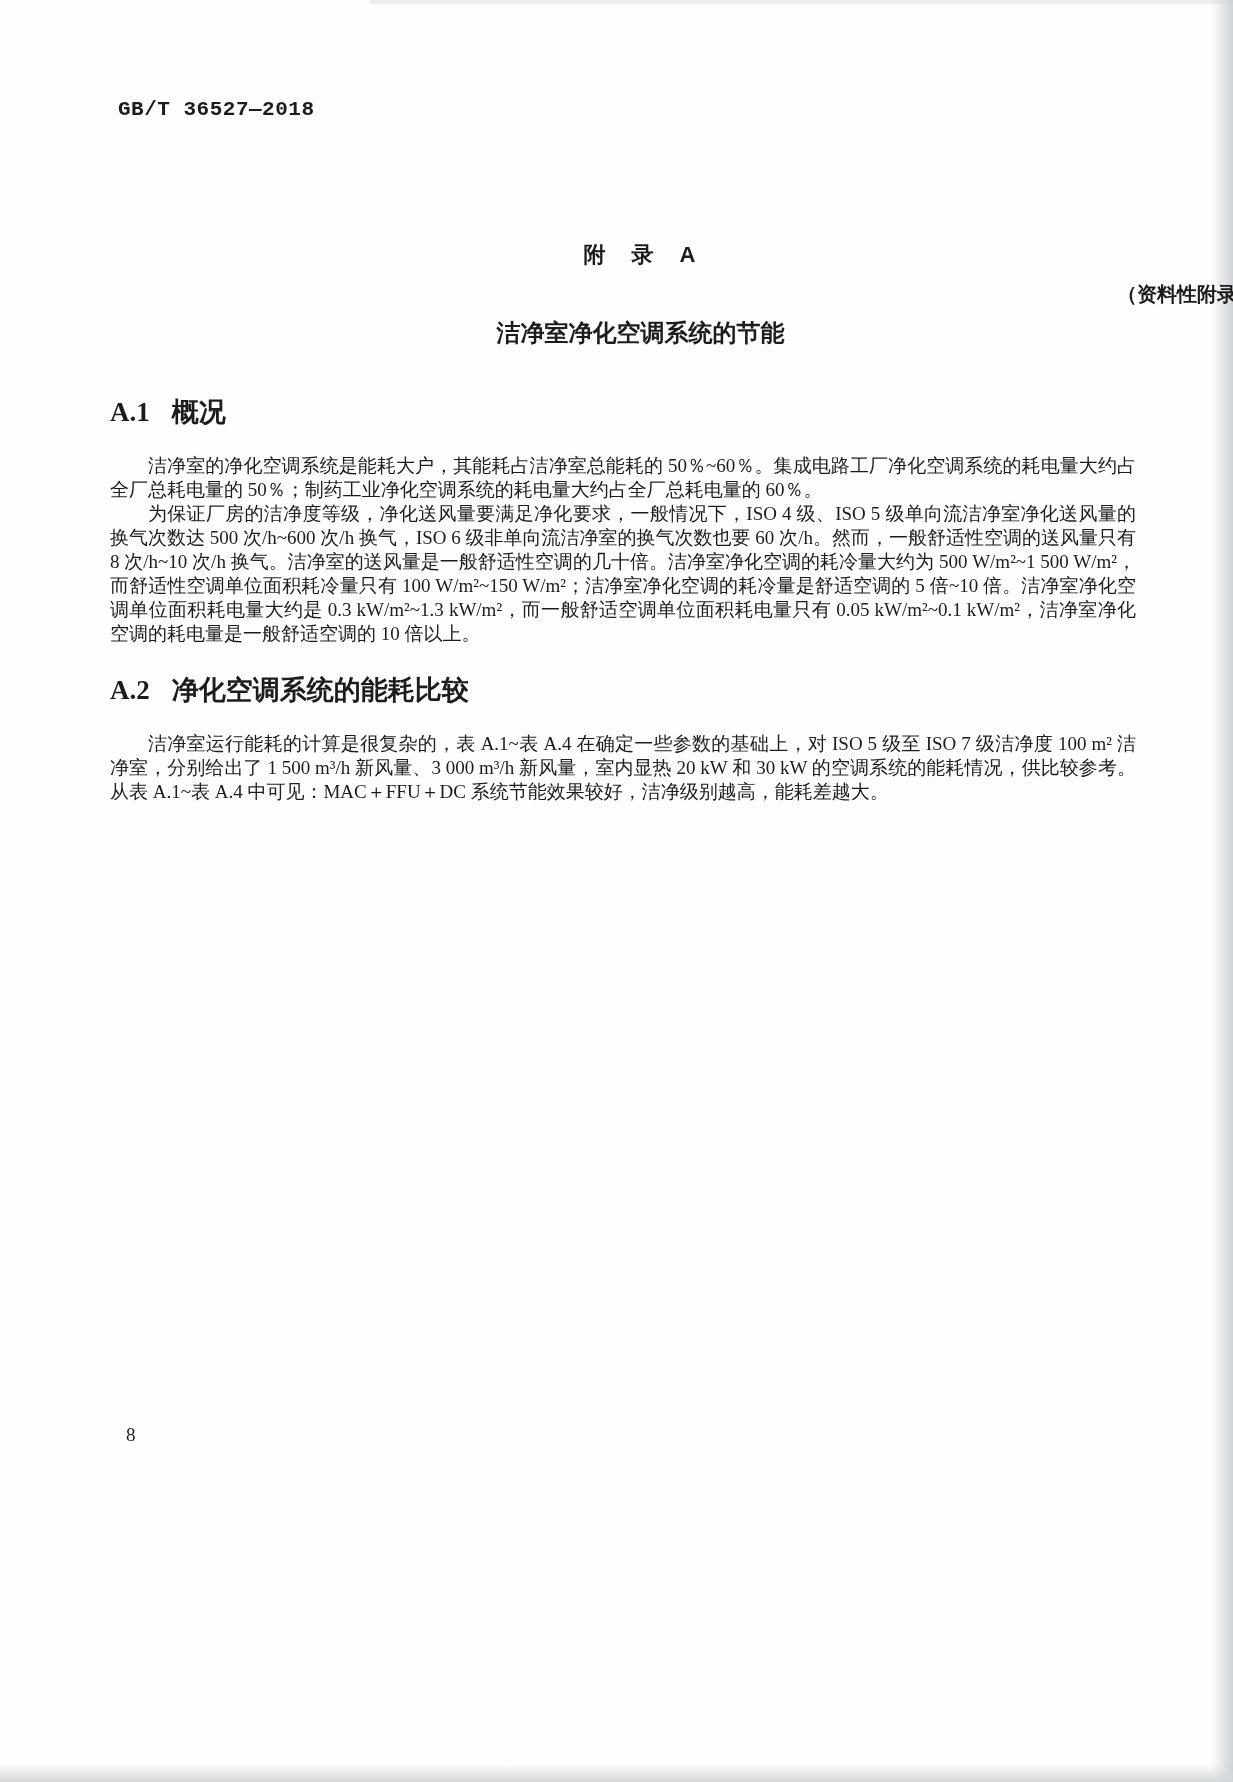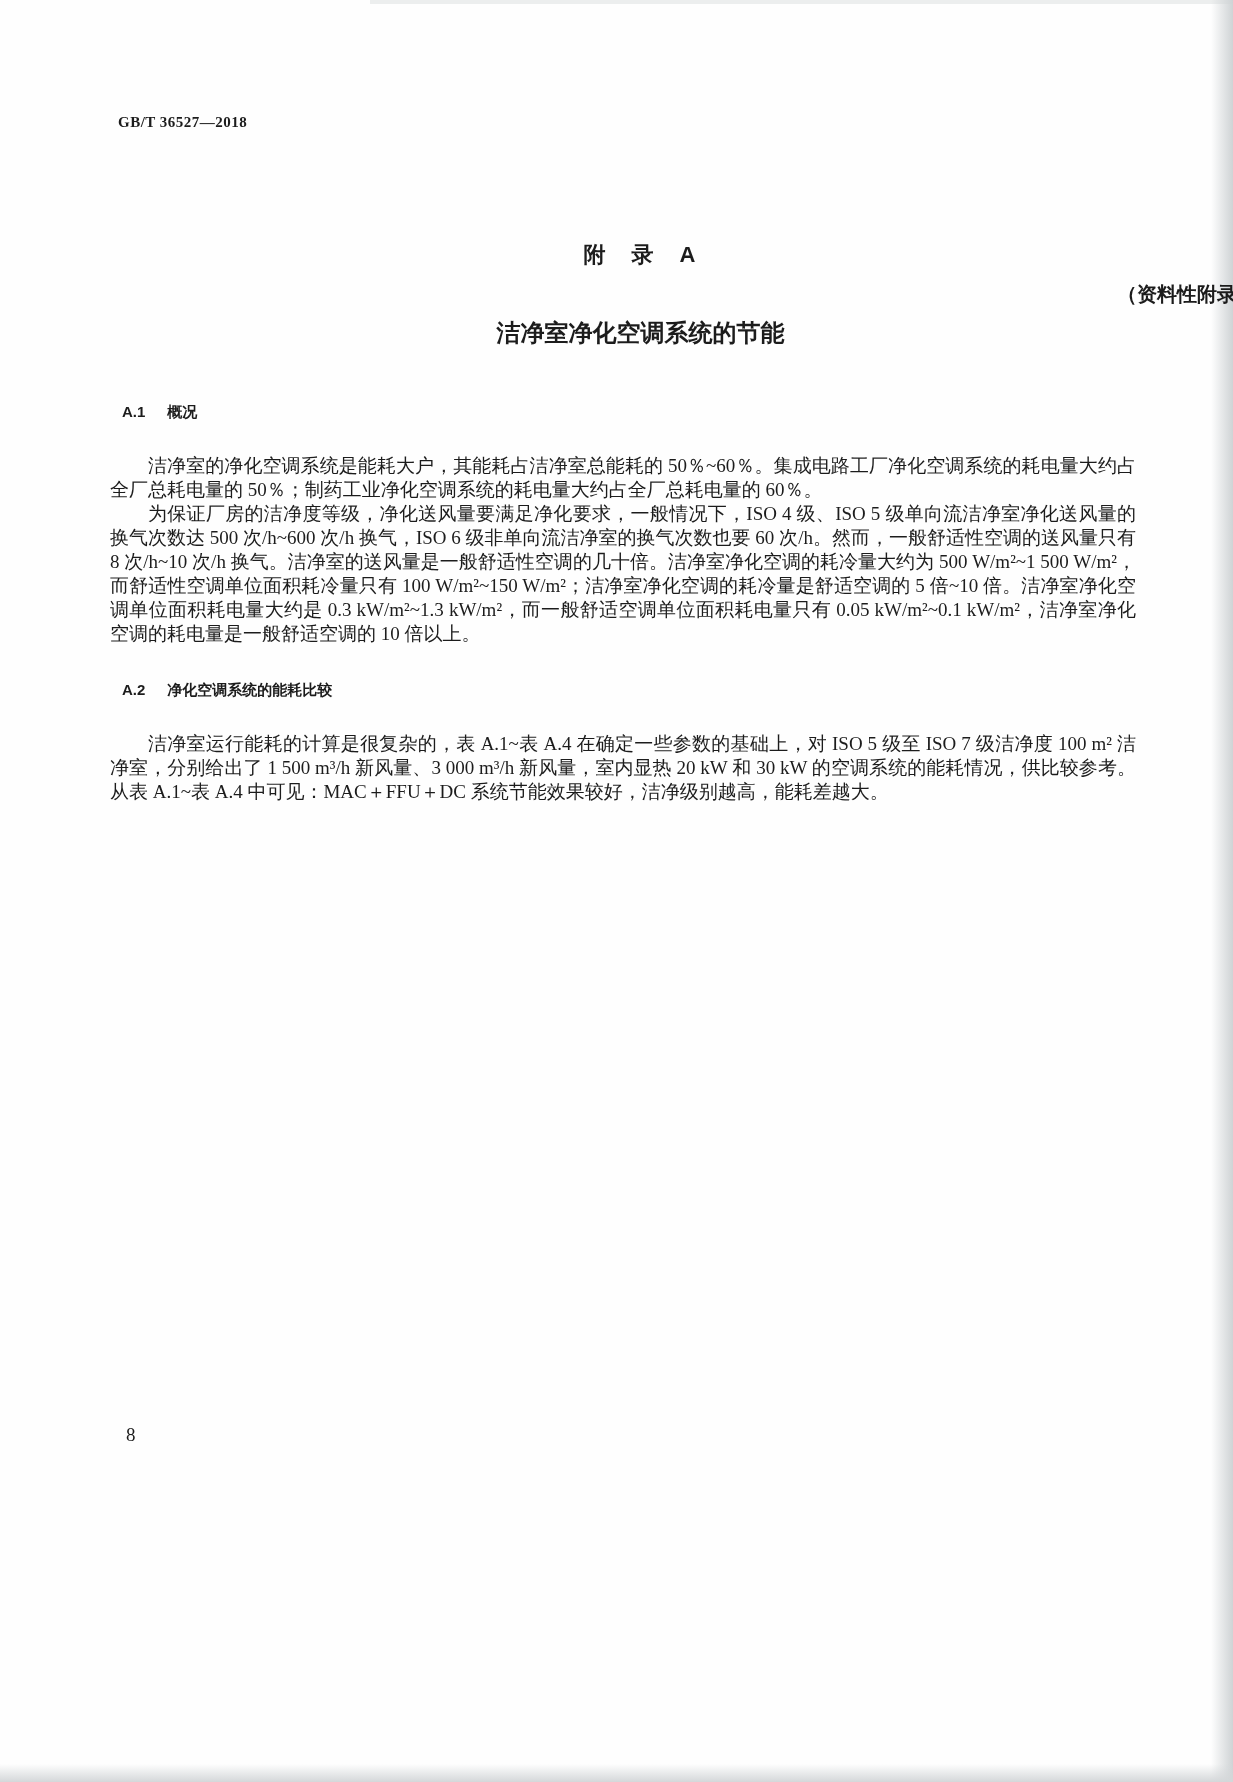--- a/index.html
+++ b/index.html
@@ -29,24 +29,25 @@
     position: absolute; bottom: 0; left: 0; width: 100%; height: 18px;
     background: linear-gradient(to bottom, rgba(247,247,247,0), #d4d7d9);
   }
   .scan-edge-top {
     position: absolute; top: 0; left: 30%; width: 70%; height: 4px;
     background: #eceeee;
   }
   .doc-header {
     position: absolute;
     left: 118px;
-    top: 114px;
-    font-size: 15px;
+    top: 98px;
+    font-size: 21px;
     font-weight: bold;
     letter-spacing: 0.5px;
+    font-family: Liberation Mono, monospace;
   }
   .title-block {
     position: absolute;
     left: 0;
     top: 240px;
     width: 100%;
     text-align: center;
     font-family: "Liberation Sans", "DejaVu Sans", sans-serif;
     font-weight: bold;
     padding-left: 24px;
@@ -64,25 +65,24 @@
   .title-line-3 {
     font-size: 24px;
   }
   .body-col {
     position: absolute;
     left: 110px;
     top: 398px;
     width: 1026px;
   }
   .section-heading {
-    font-family: Liberation Sans, sans-serif;
+    font-family: Liberation Serif, serif;
     font-weight: bold;
-    font-size: 15px;
+    font-size: 27px;
     line-height: 28px;
-    margin-left: 12px;
   }
   .section-heading .sec-no {
     margin-right: 22px;
   }
   .body-col p {
     margin: 0;
     margin-top: 28px;
     font-size: 19px;
     line-height: 24px;
     text-align: justify;

